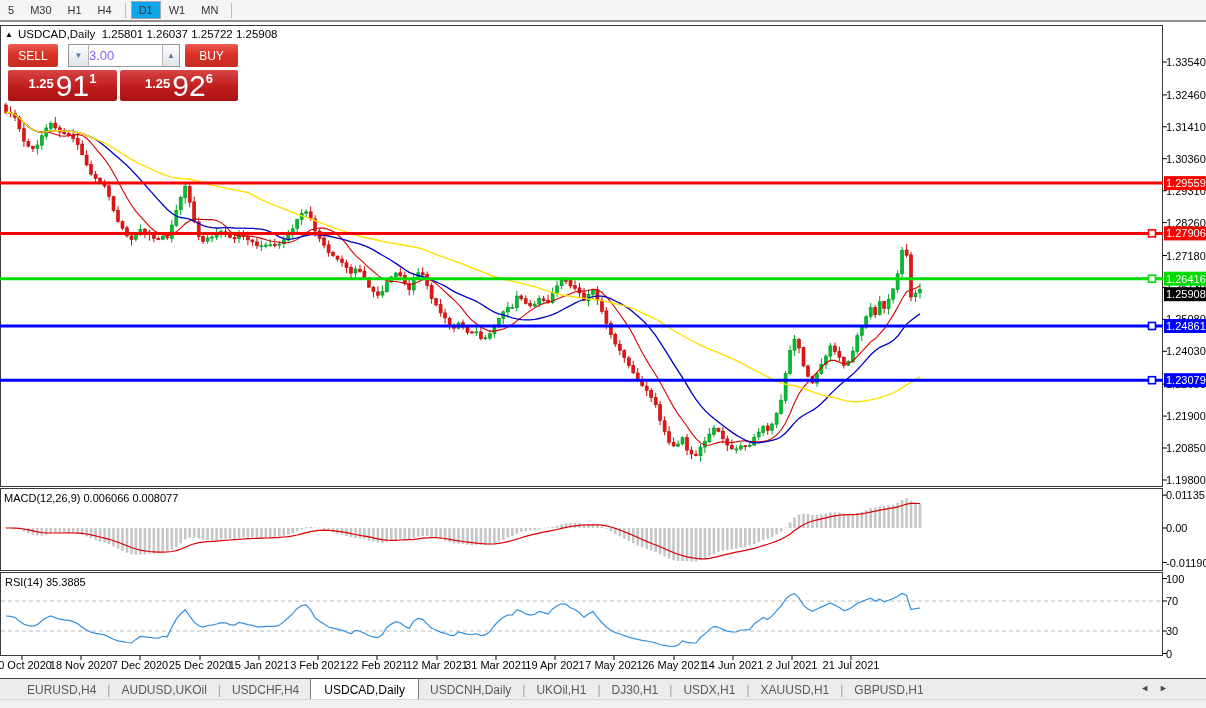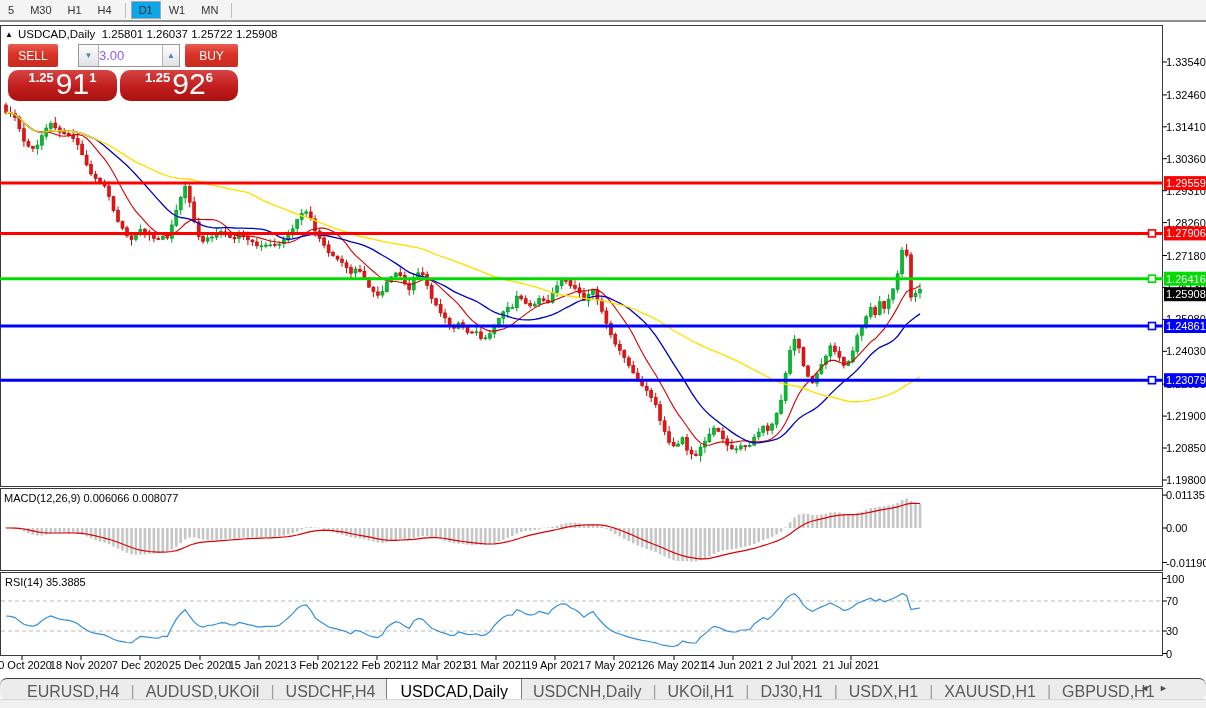--- a/index.html
+++ b/index.html
@@ -13,40 +13,40 @@
   .tf-btn.active{background:#0ea5e9;border:1px solid #a9a9a9;padding:2px 7px;}
   .tb-sep{width:1px;height:15px;background:#bdbdbd;margin:0 5px;}
   
   .chart-title{position:absolute;left:5px;top:28px;z-index:4;font-size:11.5px;color:#000;white-space:nowrap;}
   .chart-title .tri{font-size:8px;margin-right:5px;vertical-align:1px;}
   
   .trade-panel{position:absolute;left:8px;top:44px;width:230px;z-index:4;}
   .tp-row1{display:flex;height:23px;}
   .btn-red{background:linear-gradient(#ea5c52,#da3226 45%,#c62b1f);color:#fff;font-size:12px;
            display:flex;align-items:center;justify-content:center;border-radius:2px;}
-  .sell-btn{width:50px;margin-right:20px;}
+  .sell-btn{width:50px;margin-right:10px;}
   .buy-btn{width:53px;margin-left:5px;}
   .spin{display:flex;flex:1;border:1px solid #979797;background:#fff;}
   .spin-btn{width:19px;background:linear-gradient(#fdfdfd,#dfe3e8);border-right:1px solid #b5b5b5;
             color:#5a7a9e;font-size:8px;display:flex;align-items:center;justify-content:center;}
   .spin-btn.up{border-right:none;border-left:1px solid #b5b5b5;width:16px;}
   .vol-field{flex:1;font-size:13px;color:#8b5cf6;text-align:left;padding:3px 4px 0 0;background:#fff;}
   .tp-row2{display:flex;margin-top:3px;height:31px;}
-  .price-box{background:linear-gradient(#d64444,#c11d1d 55%,#a81111);color:#fff;border-radius:10px;
-             display:flex;align-items:flex-start;justify-content:center;padding-bottom:1px;}
+  .price-box{background:linear-gradient(#d64444,#c11d1d 55%,#a81111);color:#fff;border-radius:2px;
+             display:flex;align-items:center;justify-content:center;padding-bottom:1px;}
   .pb-left{width:109px;margin-right:3px;}
   .pb-right{width:118px;}
   .pb-small{font-size:13px;font-weight:bold;margin:0 2px 3px 0;}
   .pb-big{font-size:30px;line-height:27px;font-weight:400;}
   .pb-sup{font-size:13px;font-weight:bold;margin-bottom:13px;}
   
   .ind-label{position:absolute;z-index:4;font-size:11px;color:#000;white-space:nowrap;}
   
   .tabbar{position:absolute;left:0;top:678px;width:1206px;height:21px;background:#ececec;
-          border-top:1px solid #3c3c3c;display:flex;align-items:stretch;z-index:5;font-size:16px;color:#5a5a5a;border-radius:7px;}
+          border-top:1px solid #3c3c3c;display:flex;align-items:stretch;z-index:5;font-size:12px;color:#5a5a5a;}
   .tabbar .pad{width:16px;}
   .tab{padding:4px 11px;white-space:nowrap;cursor:default;}
   .tab.active{background:#fff;border:1px solid #7e7e7e;border-top:none;border-bottom:none;color:#000;padding:4px 13px;}
   .tab-sep{color:#9f9f9f;padding:4px 0;}
   .tab-scroll{position:absolute;right:28px;top:683px;z-index:6;font-size:9px;color:#4a4a4a;letter-spacing:10px;}
   .bottom-strip{position:absolute;left:0;top:699px;width:1206px;height:9px;background:#f0f0f0;
                 border-top:1px solid #d6d6d6;z-index:5;}
 </style>
 </head>
 <body>

